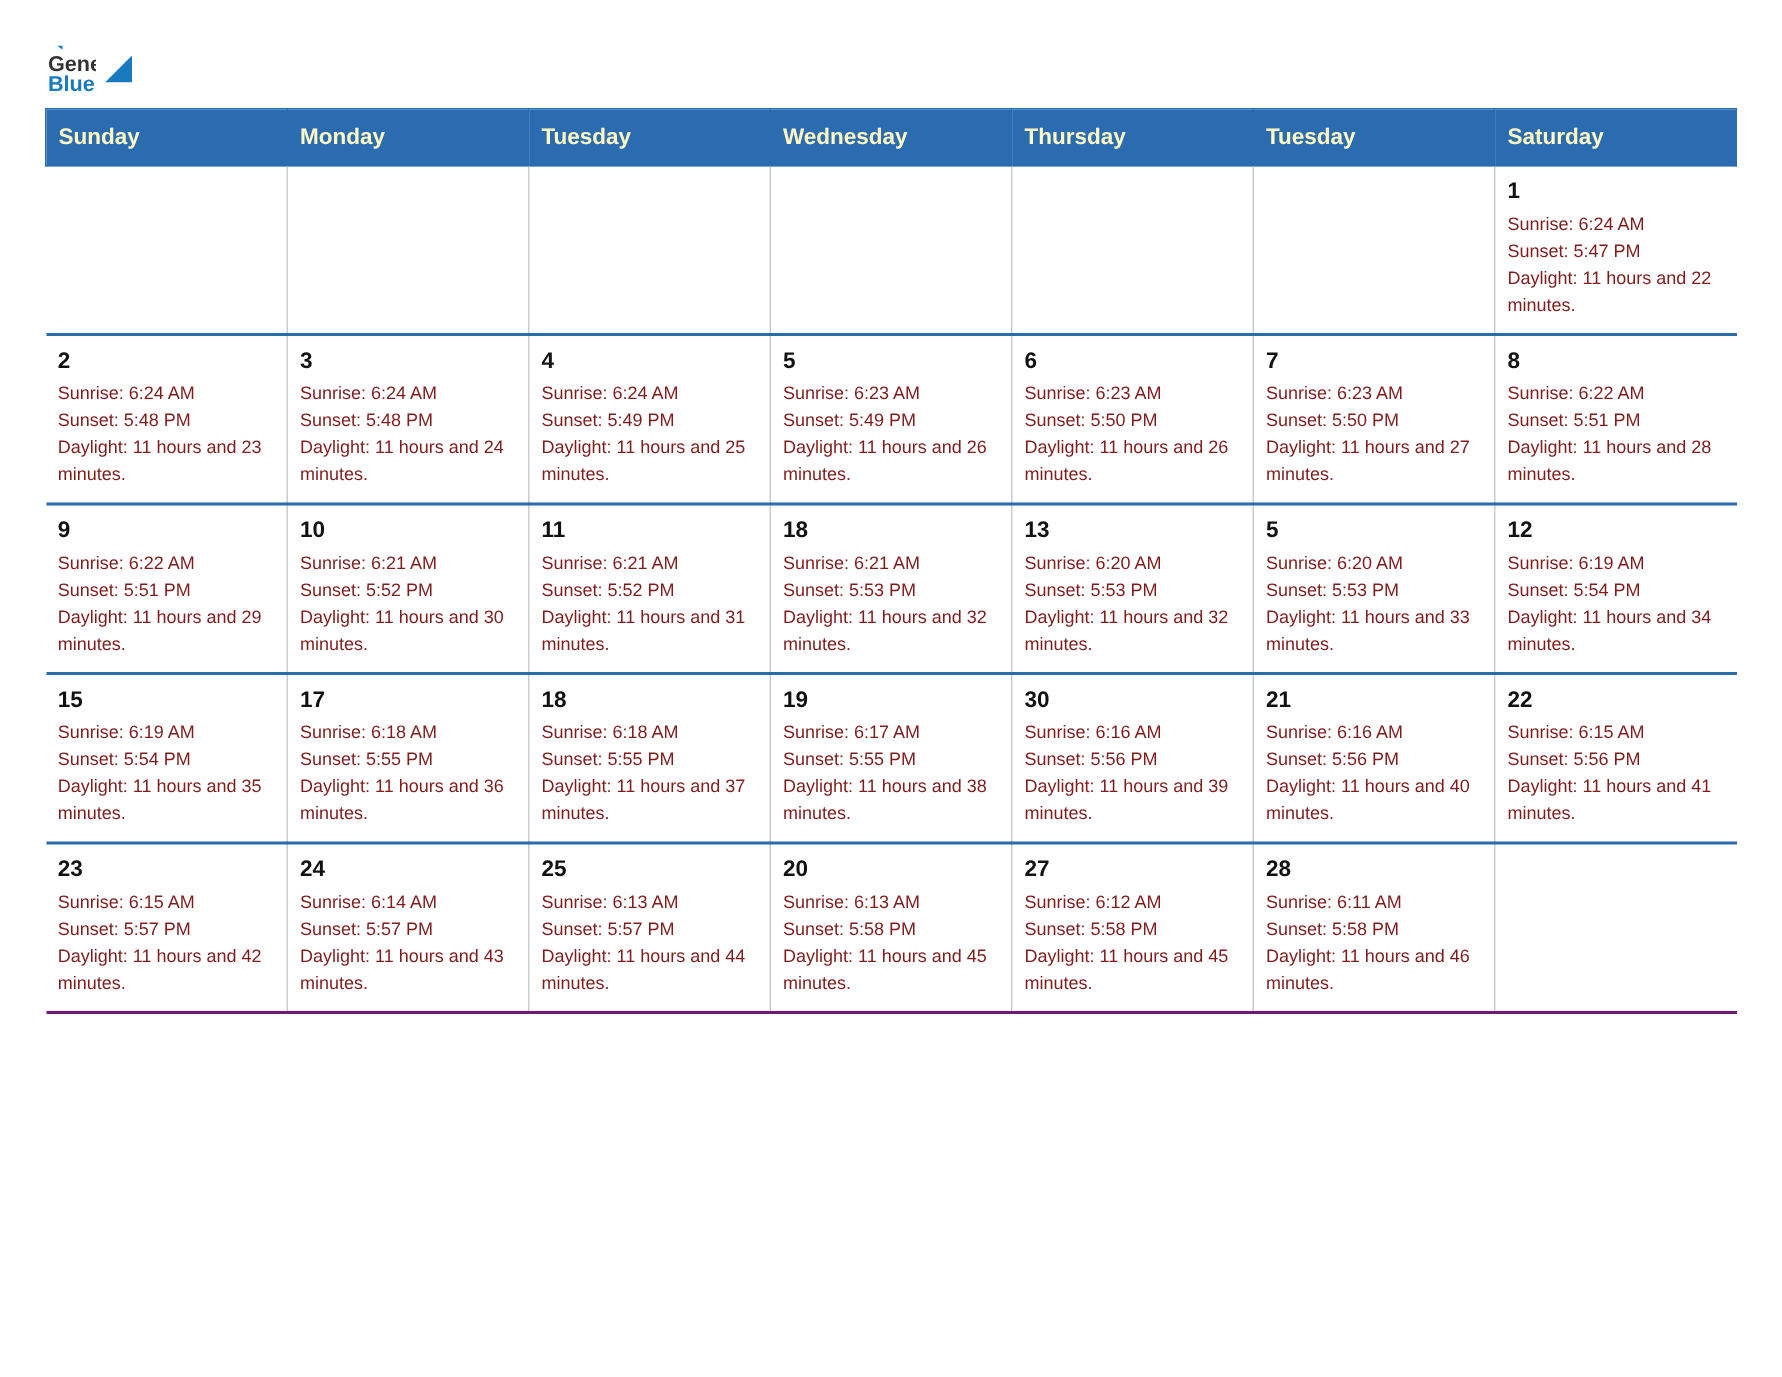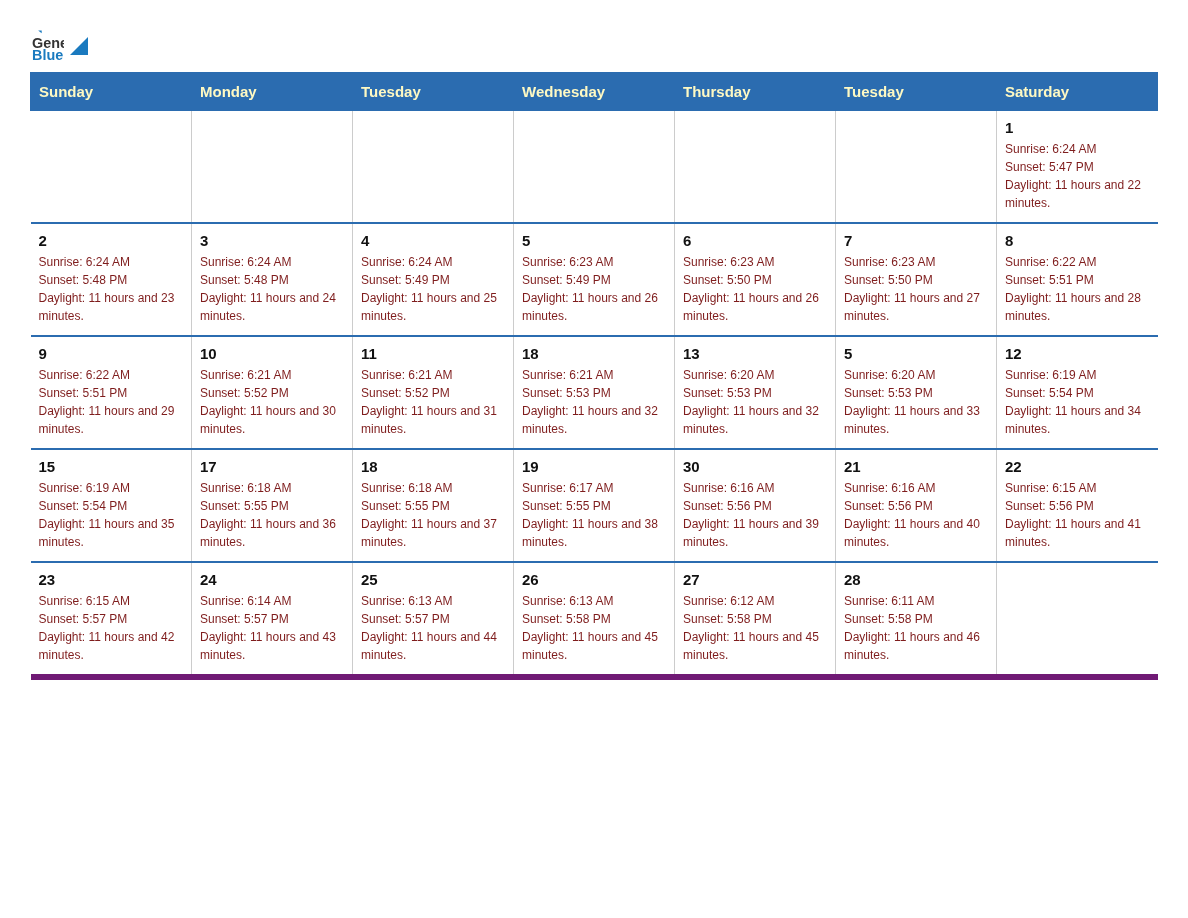--- a/index.html
+++ b/index.html
@@ -87,21 +87,21 @@
     .day-info {
       font-size: 12px;
       color: #7f1d1d;
       line-height: 1.5;
     }
     .empty-cell {
       background: #f9f9f9;
     }
     
     .calendar-table tbody tr:last-child {
-      border-bottom: 6px solid #701a75;
+      border-bottom: 2px solid #701a75;
       margin-top: 44px;
     }
   </style>
 </head>
 <body>
 
 <div class="header-area">
   <div class="logo">
     <svg class="logo-icon" viewBox="0 0 40 40" xmlns="http://www.w3.org/2000/svg">
 
@@ -250,21 +250,21 @@
         </td>
         <td>
           <span class="day-number">24</span>
           <div class="day-info">Sunrise: 6:14 AM<br>Sunset: 5:57 PM<br>Daylight: 11 hours and 43 minutes.</div>
         </td>
         <td>
           <span class="day-number">25</span>
           <div class="day-info">Sunrise: 6:13 AM<br>Sunset: 5:57 PM<br>Daylight: 11 hours and 44 minutes.</div>
         </td>
         <td>
-          <span class="day-number">26</span>
+          <span class="day-number">20</span>
           <div class="day-info">Sunrise: 6:13 AM<br>Sunset: 5:58 PM<br>Daylight: 11 hours and 45 minutes.</div>
         </td>
         <td>
           <span class="day-number">27</span>
           <div class="day-info">Sunrise: 6:12 AM<br>Sunset: 5:58 PM<br>Daylight: 11 hours and 45 minutes.</div>
         </td>
         <td>
           <span class="day-number">28</span>
           <div class="day-info">Sunrise: 6:11 AM<br>Sunset: 5:58 PM<br>Daylight: 11 hours and 46 minutes.</div>
         </td>

